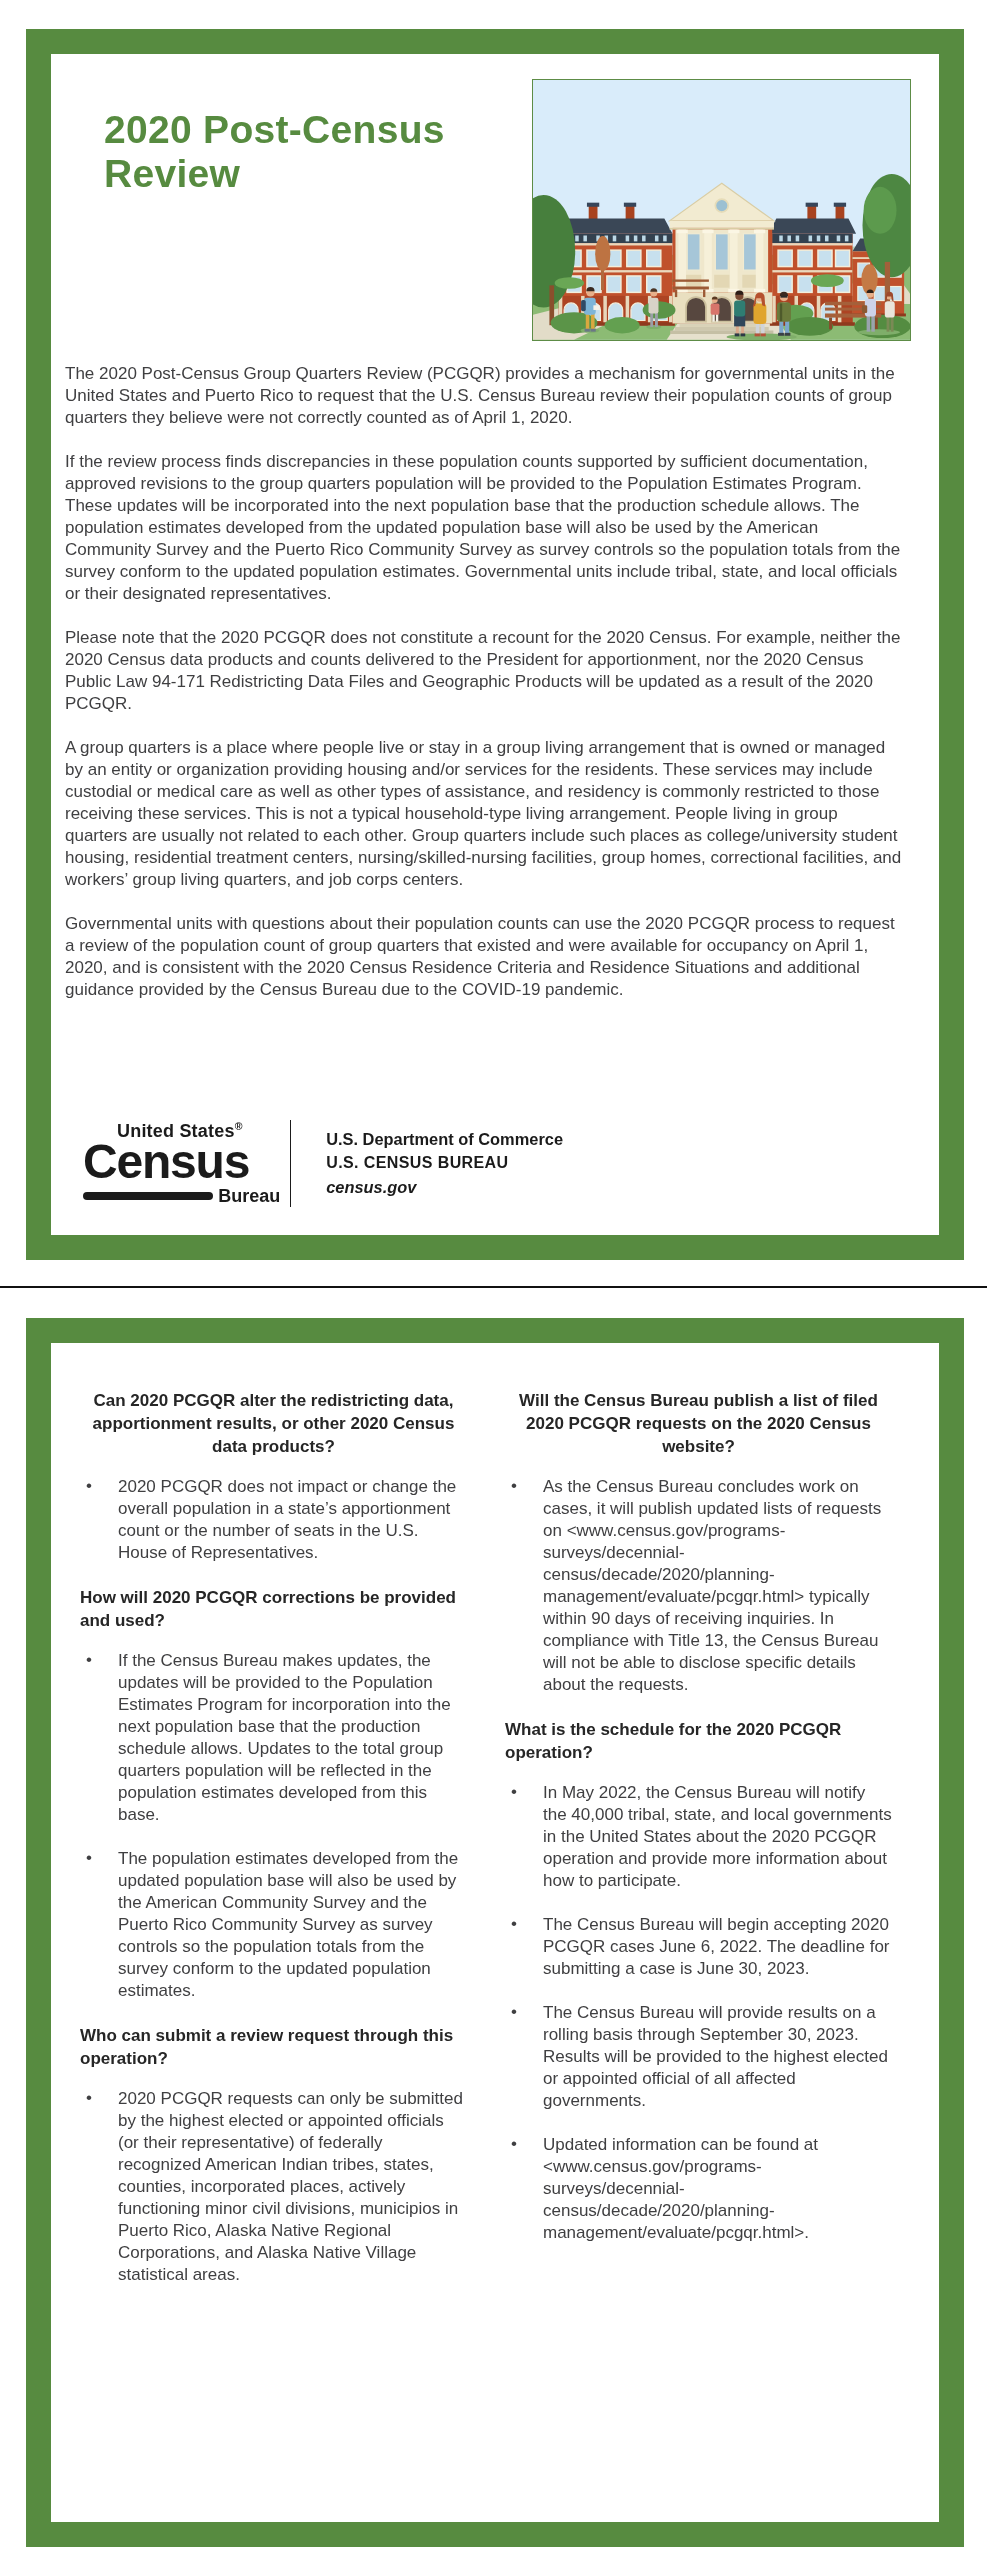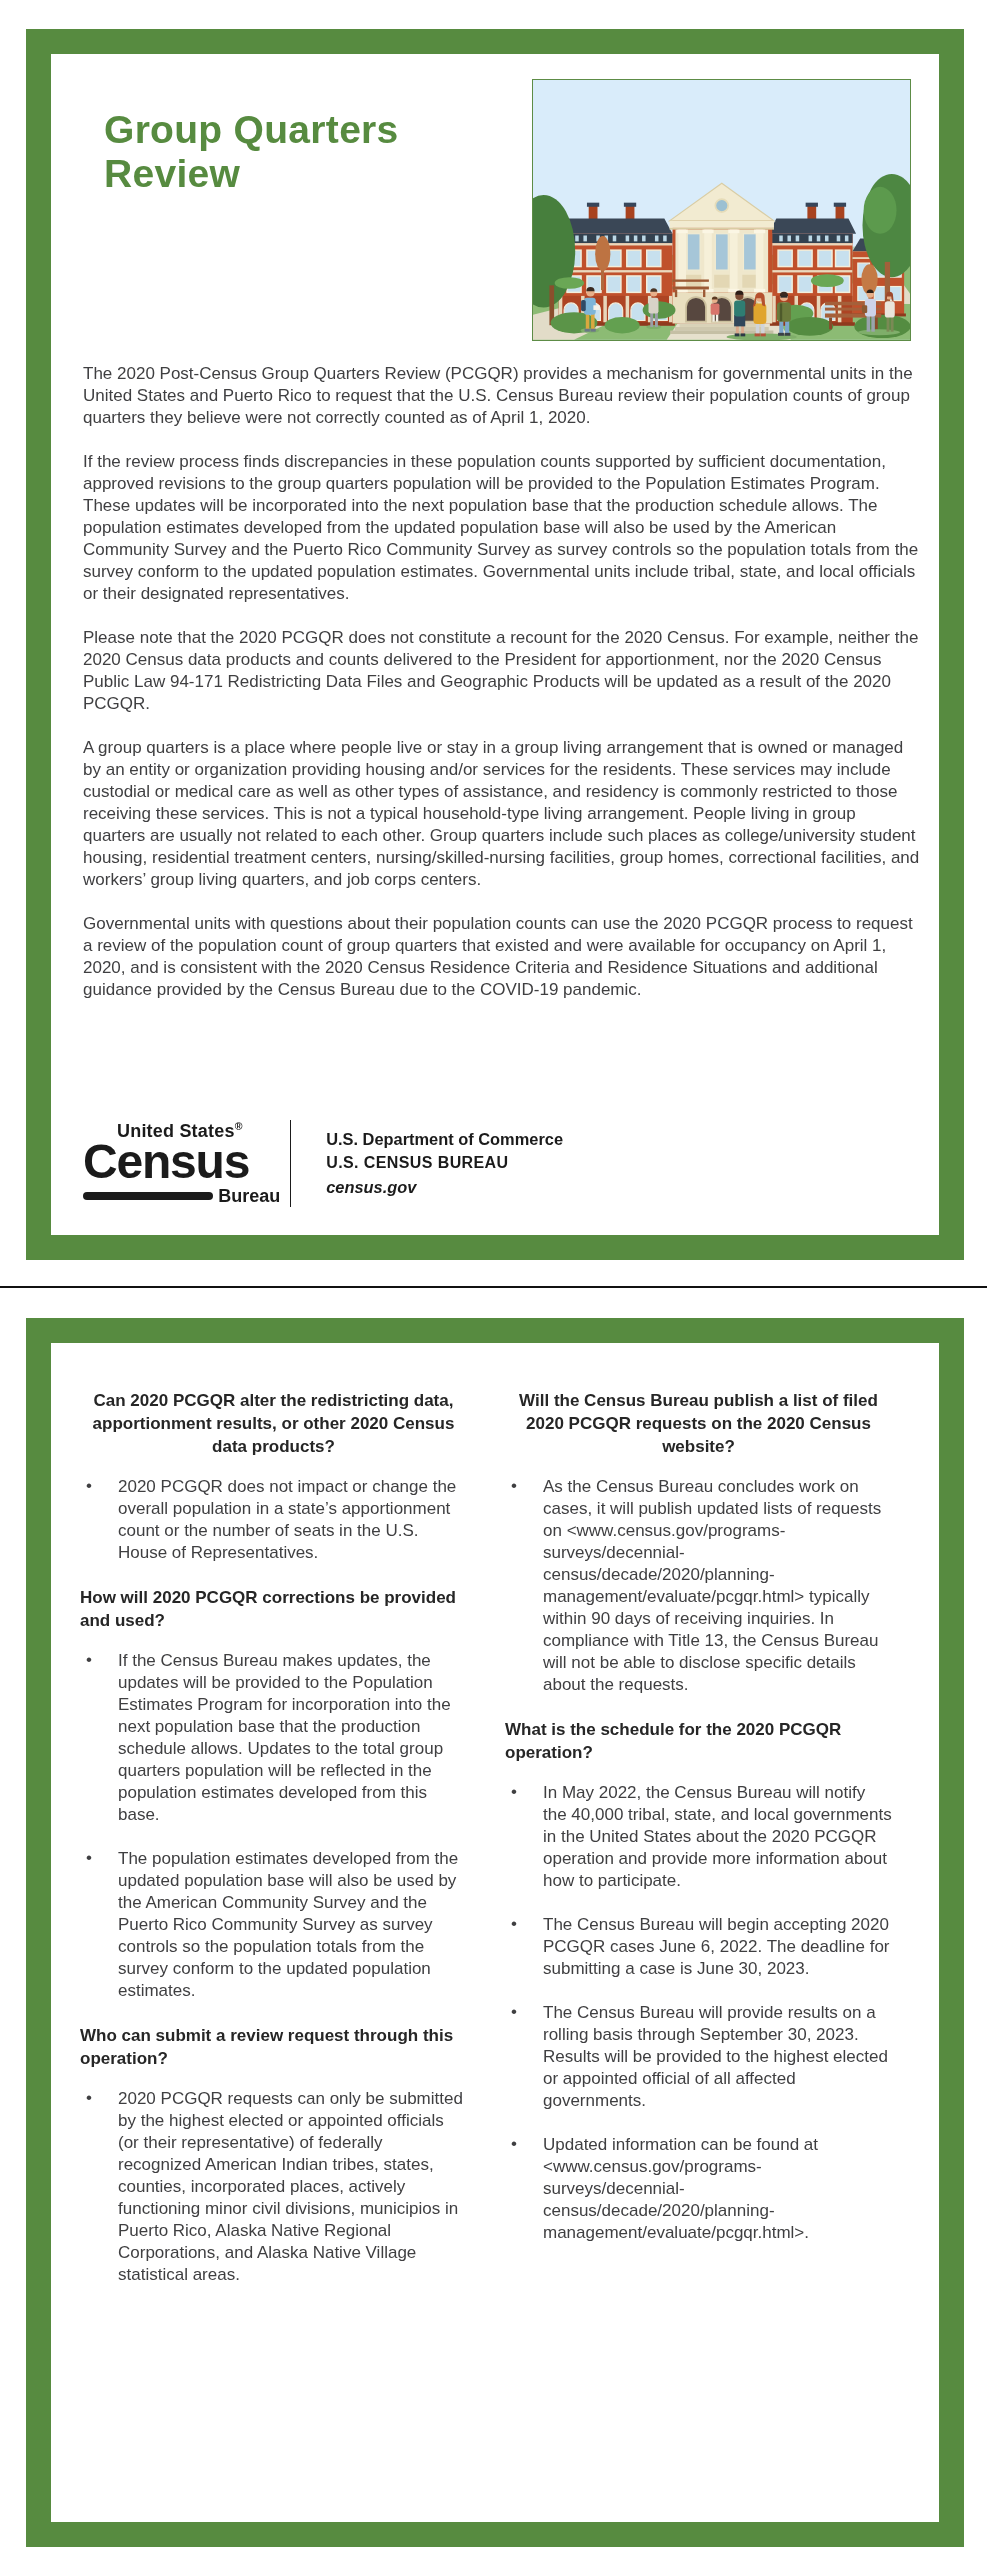--- a/index.html
+++ b/index.html
@@ -22,21 +22,21 @@
     position:absolute; left:53px; top:54px; width:410px;
     font-size:39px; font-weight:bold; line-height:44px; letter-spacing:0.3px;
     color:#578B40;
   }
   .illustration-box {
     position:absolute; left:481px; top:24.6px; width:377px; height:260px;
     border:1.8px solid #5d8c46; background:#d9ecfa; overflow:hidden;
   }
   .illustration-box svg { display:block; }
   .body-copy {
-    position:absolute; left:32px; top:309px; width:838px;
+    position:absolute; left:14px; top:309px; width:838px;
     font-size:17px; line-height:22px; color:#3F3F41;
   }
   .body-copy p { margin:0 0 22px 0; }
   
   .logo-row {
     position:absolute; left:32px; top:1066px; display:flex; gap:3px; color:#1B1B1B;
   }
   .census-wordmark { width:204px; }
   .wm-top { font-size:18px; font-weight:bold; letter-spacing:0.2px; margin-left:34px; white-space:nowrap; }
   .wm-reg { font-size:10.5px; vertical-align:super; font-weight:bold; }
@@ -66,21 +66,21 @@
   .faq-list li::before {
     content:"\2022"; position:absolute; left:5.9px; top:-0.6px; color:#3F3F41;
   }
 </style>
 </head>
 <body>
 
 <div class="page" id="page1">
 
   <div class="doc-title">
-    <div>Group Quarters</div>
+    <div>2020 Post-Census</div>
     <div>Review</div>
   </div>
 
   <div class="illustration-box">
     <svg width="377" height="260" viewBox="0 0 643 443">
 
       <rect width="643" height="443" fill="#d9ecfa"></rect>
 
       <path d="M0,312 Q70,272 145,310 L145,332 L0,332 Z" fill="#b7d2c3"></path>
       <path d="M460,308 Q560,262 643,300 L643,334 L460,334 Z" fill="#b7d2c3"></path>

